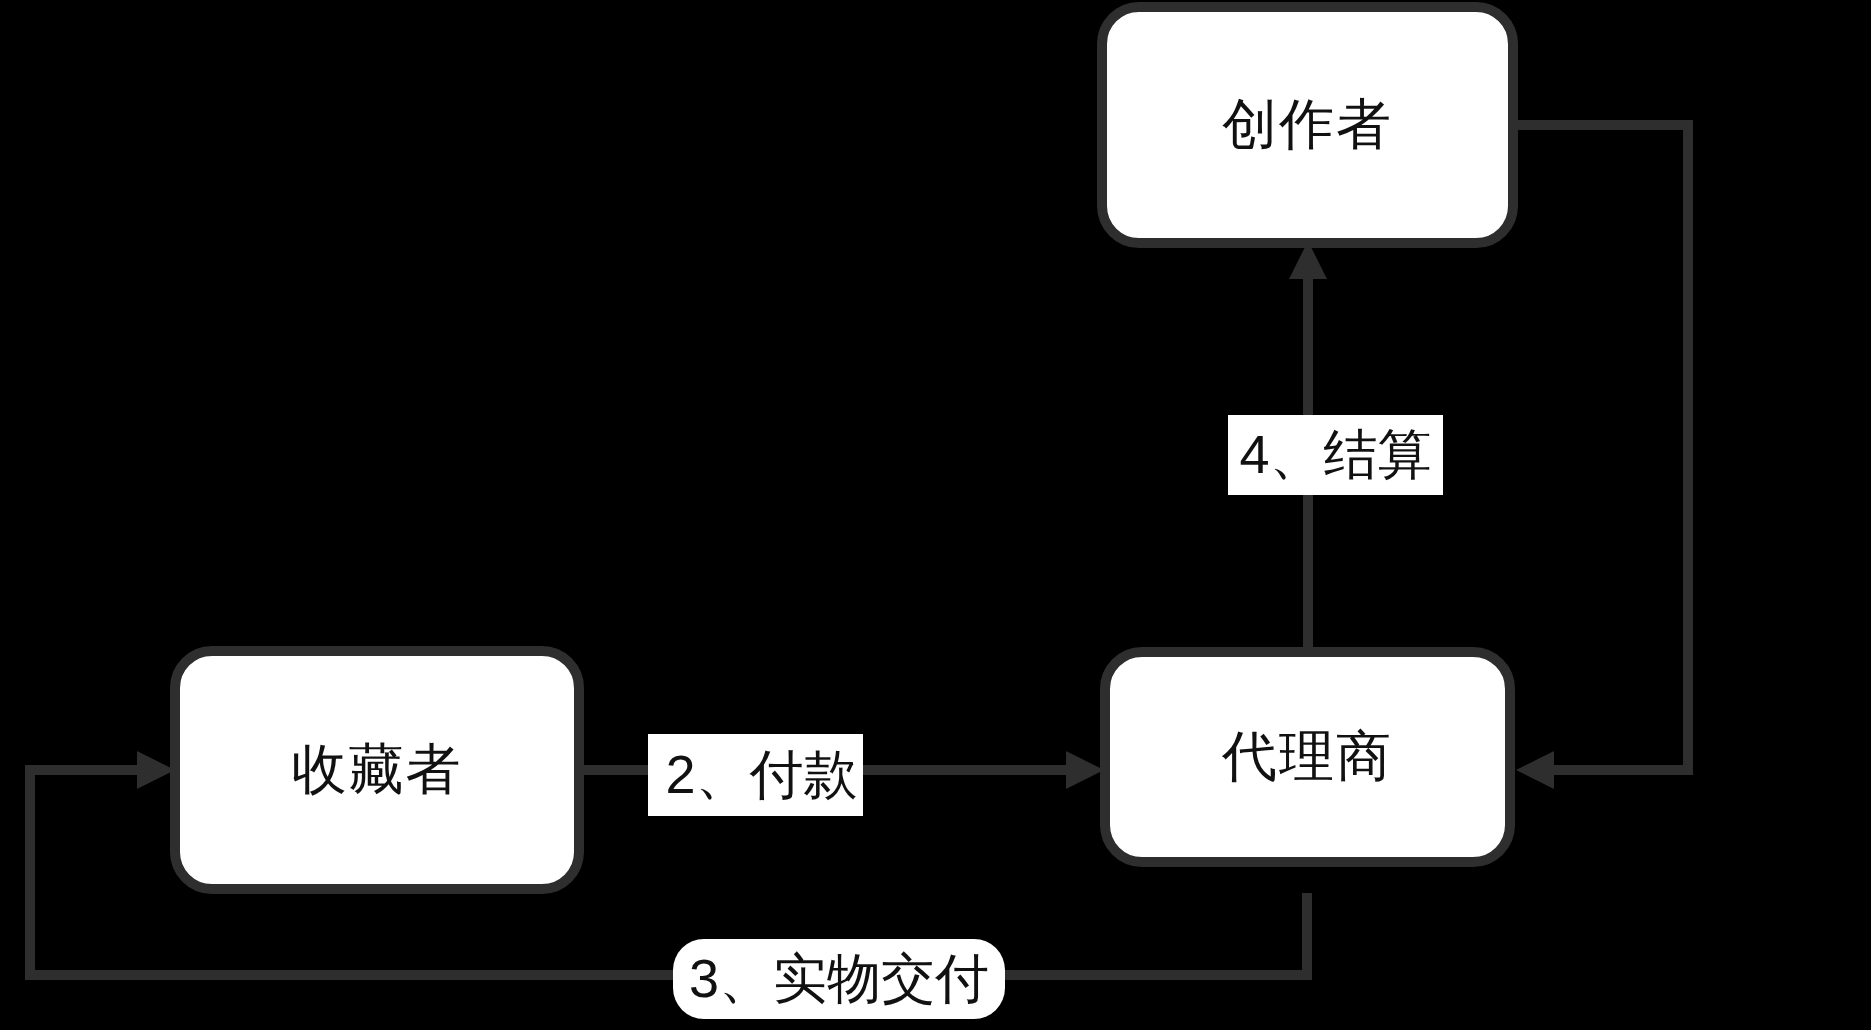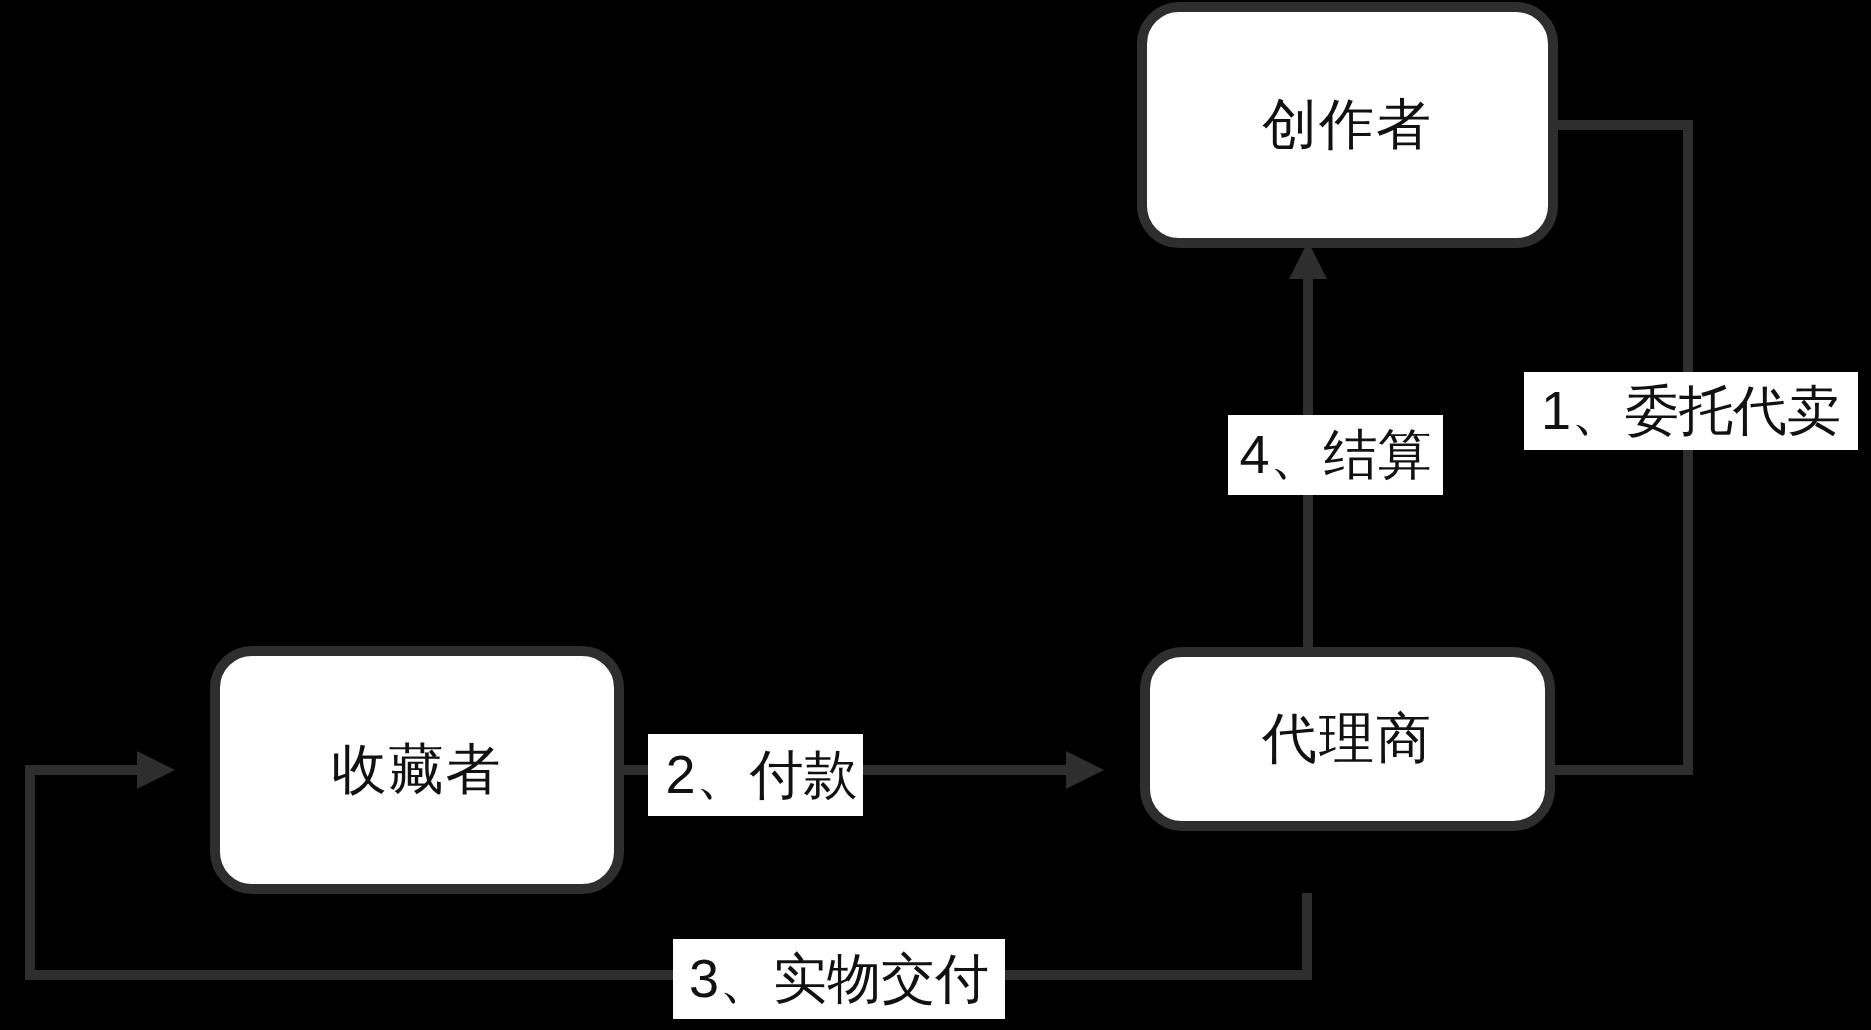--- a/index.html
+++ b/index.html
@@ -20,31 +20,30 @@
   .node {
     position: absolute;
     background: #ffffff;
     border: 10px solid #2e2e2e;
     border-radius: 42px;
     box-sizing: border-box;
     display: flex;
     align-items: center;
     justify-content: center;
     z-index: 4;
-    margin-left: 40px;
   }
   .node .node-label {
     font-size: 55px;
     color: #111111;
     letter-spacing: 2px;
     white-space: nowrap;
   }
   #node-creator   { left: 1097px; top: 2px;   width: 421px; height: 246px; }
   #node-collector { left: 170px;  top: 646px; width: 414px; height: 248px; justify-content: center; }
-  #node-agent     { left: 1100px; top: 647px; width: 415px; height: 184px; }
+  #node-agent     { left: 1100px; top: 647px; width: 415px; height: 220px; }
 
   
   .seg {
     position: absolute;
     background: #2e2e2e;
     z-index: 1;
   }
   
   #e1-a { left: 1514px; top: 120px; width: 179px; height: 10px; }
   #e1-b { left: 1683px; top: 120px; width: 10px;  height: 655px; }
@@ -94,21 +93,21 @@
     font-size: 54px;
     display: flex;
     align-items: center;
     justify-content: center;
     white-space: nowrap;
     box-sizing: border-box;
     z-index: 3;
   }
   #label-e1 { left: 1524px; top: 372px; width: 334px; height: 78px; }
   #label-e2 { left: 648px;  top: 734px; width: 215px; height: 82px; padding-left: 12px; }
-  #label-e3 { left: 673px;  top: 939px; width: 332px; height: 80px; }
+  #label-e3 { left: 673px;  top: 939px; width: 332px; height: 80px; border-radius: 31px; }
   #label-e4 { left: 1202px; top: 415px; width: 215px; height: 80px; margin-left: 26px; }
 </style>
 </head>
 <body>
 
 <div id="canvas">
 
   <div class="seg" id="e1-a"></div>
   <div class="seg" id="e1-b"></div>
   <div class="seg" id="e1-c"></div>
@@ -119,21 +118,20 @@
 
   <div class="seg" id="e3-a"></div>
   <div class="seg" id="e3-b"></div>
   <div class="seg" id="e3-c"></div>
   <div class="seg" id="e3-d"></div>
   <div class="arrow right" id="arrow-e3"></div>
 
   <div class="seg" id="e4-a"></div>
   <div class="arrow up" id="arrow-e4"></div>
 
-  <div class="edge-label" id="label-e1">1、委托代卖</div>
   <div class="edge-label" id="label-e2">2、付款</div>
   <div class="edge-label" id="label-e3">3、实物交付</div>
   <div class="edge-label" id="label-e4">4、结算</div>
 
   <div class="node" id="node-creator">
     <span class="node-label">创作者</span>
   </div>
   <div class="node" id="node-collector">
     <span class="node-label">收藏者</span>
   </div>

